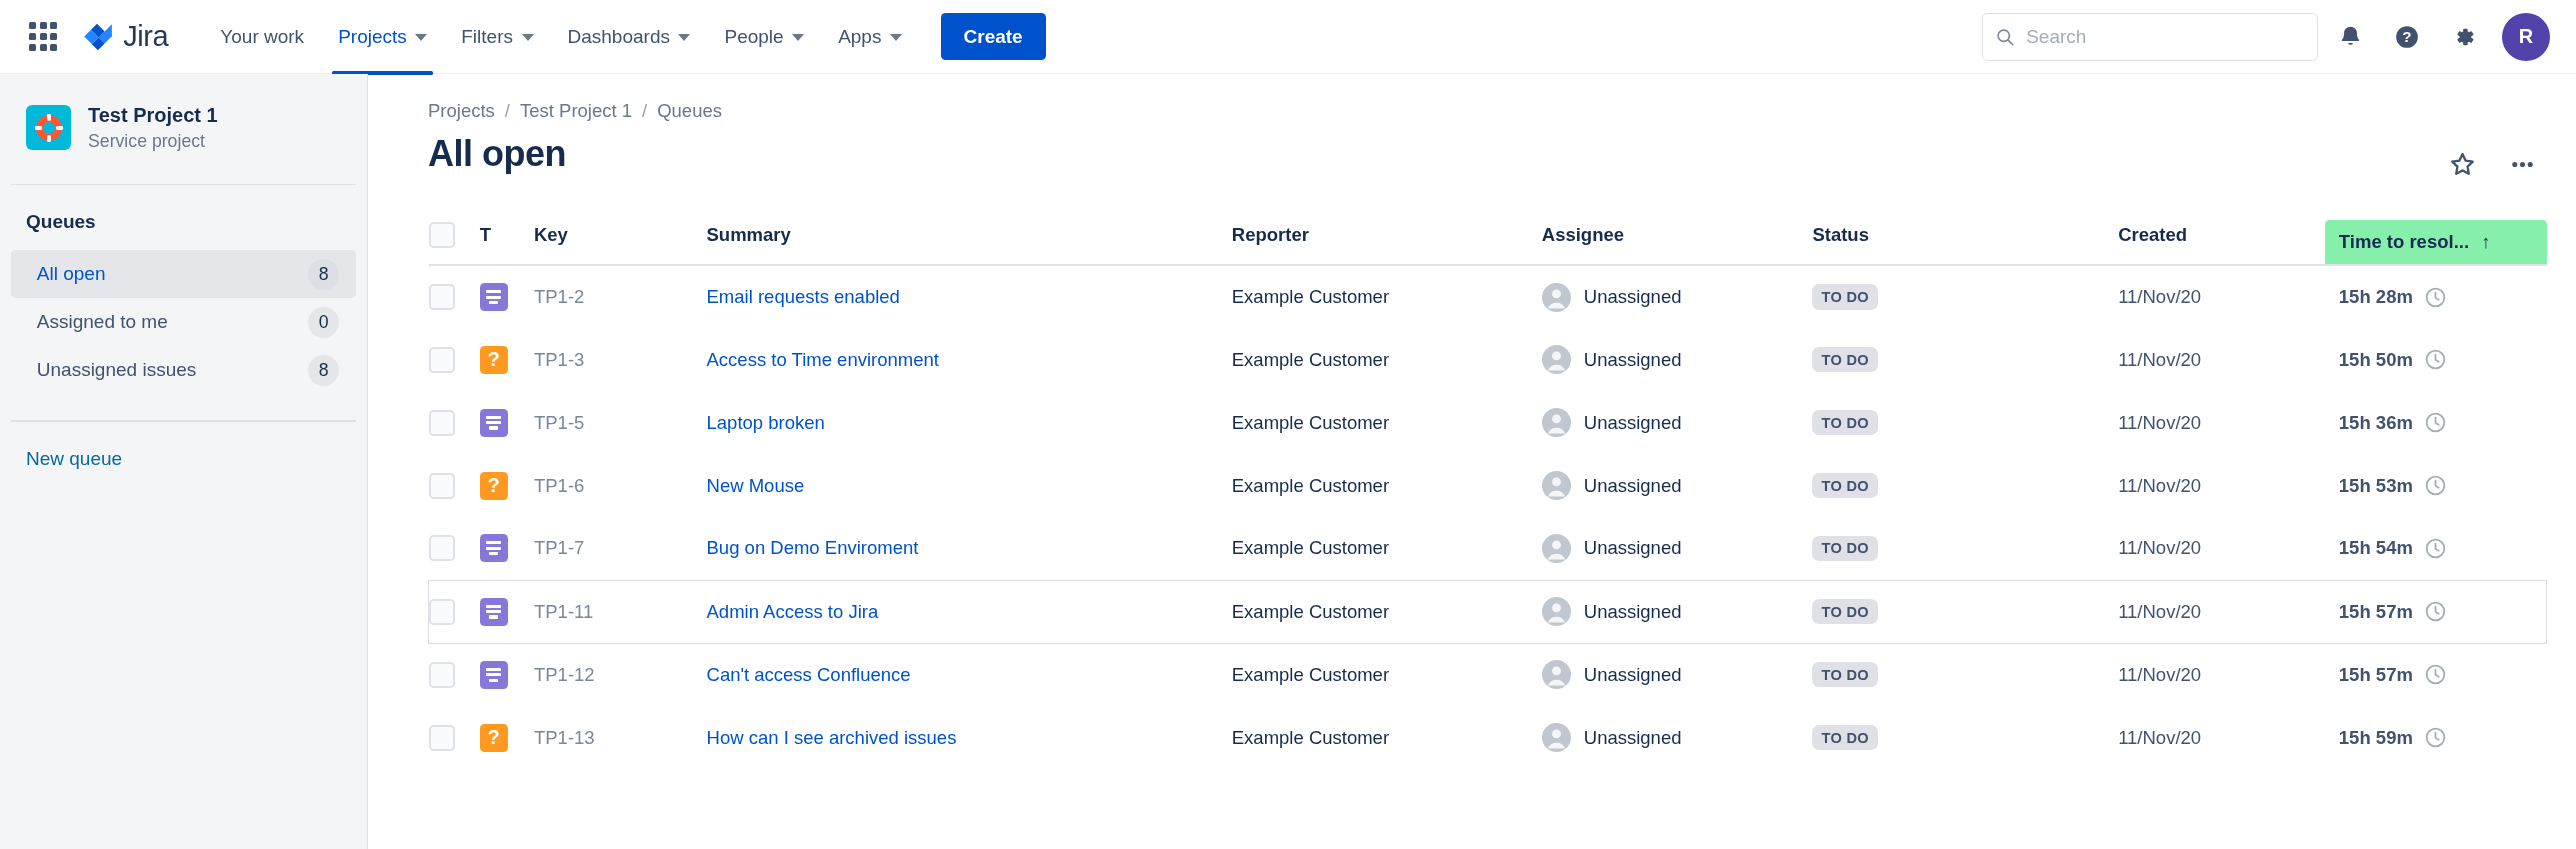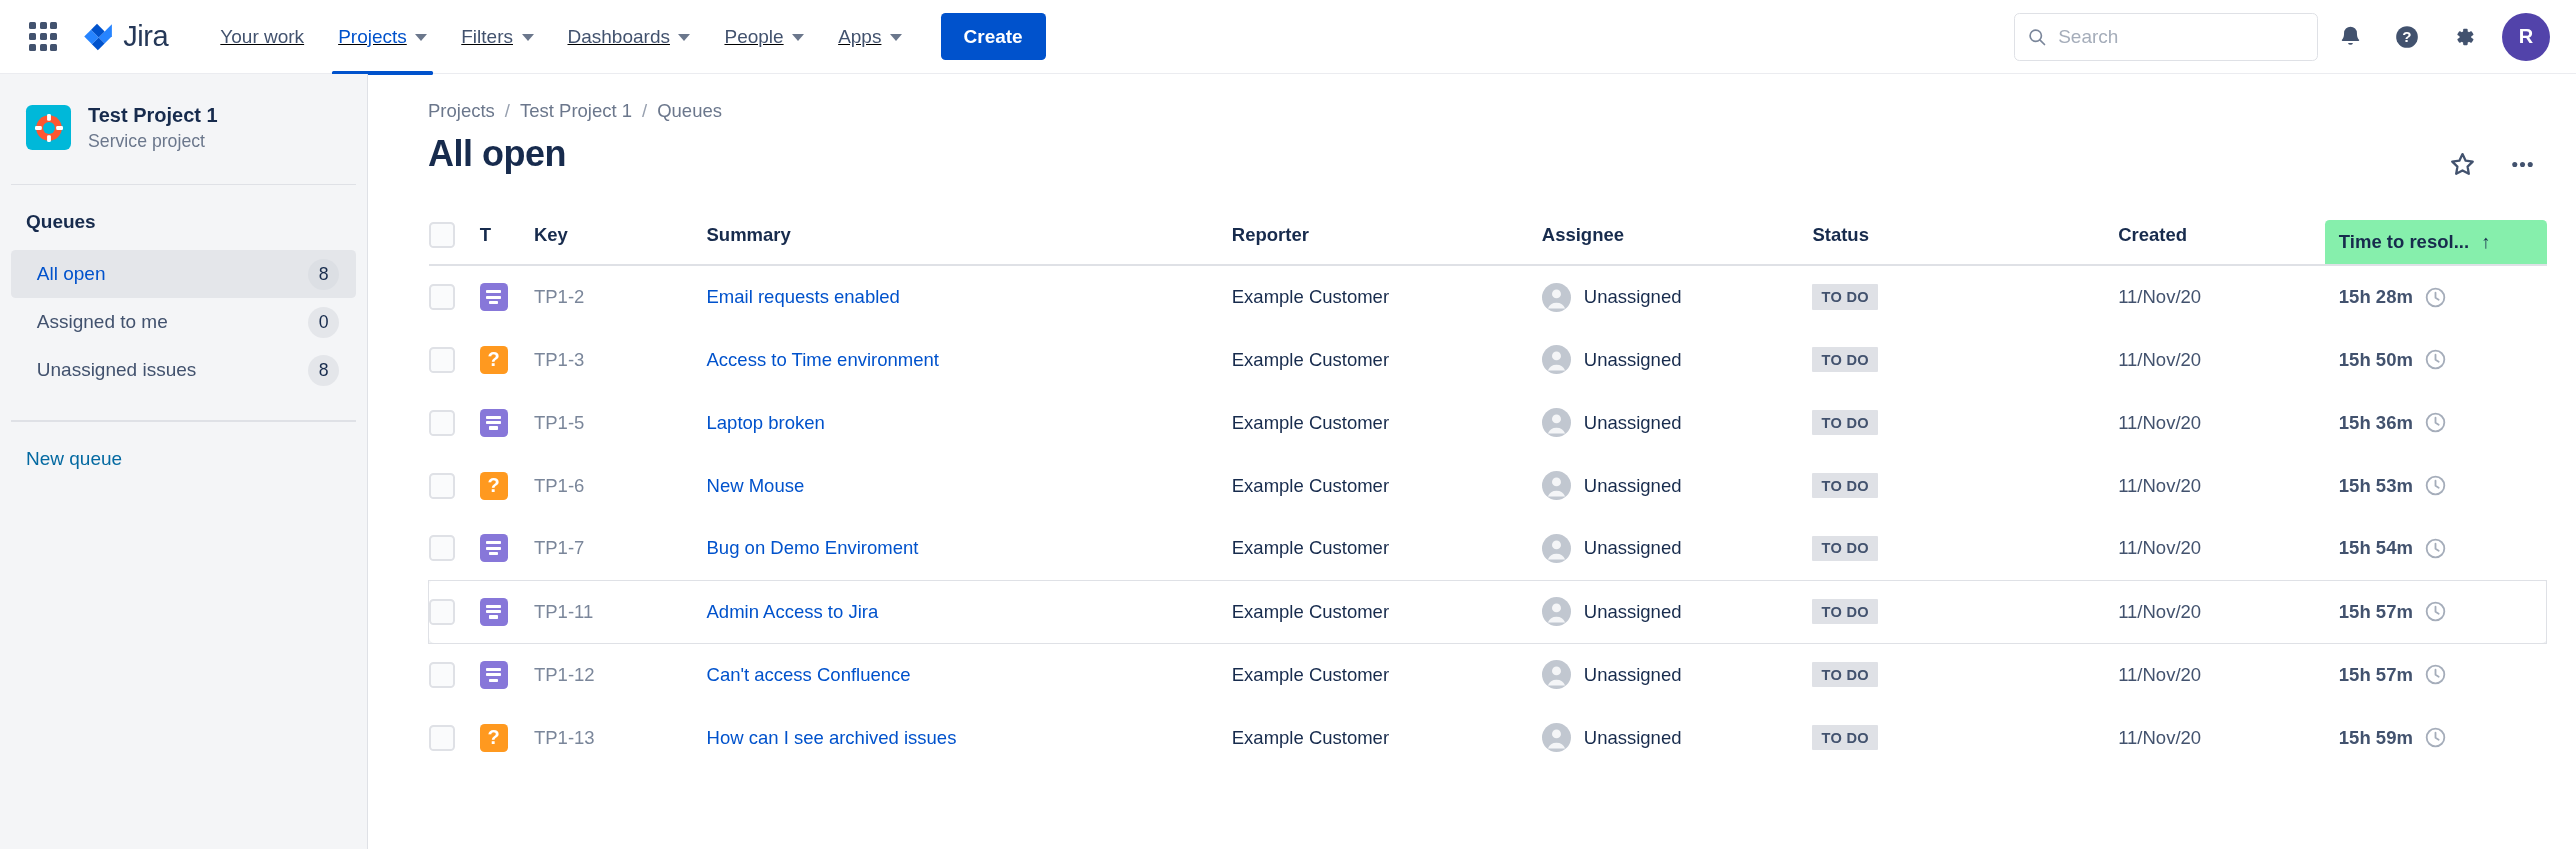--- a/index.html
+++ b/index.html
@@ -40,21 +40,21 @@
   .brand {
     display: flex; align-items: center; gap: 9.2px;
     margin-left: 17px; cursor: pointer;
     flex: 0 0 auto;
   }
   .brand-mark { width: 34px; height: 34px; flex: 0 0 auto; }
   .brand-name {
     font-size: 29px; color: #253858; letter-spacing: -0.4px;
     font-weight: 400;
   }
-  .nav-items { display: flex; align-items: center; margin-left: 35px; height: 100%; text-decoration: underline; }
+  .nav-items { display: flex; align-items: center; margin-left: 35px; height: 100%; }
   .nav-item {
     display: flex; align-items: center; gap: 8.5px;
     padding: 0 17px; height: 100%;
     font-size: 19px; color: #42526e; cursor: pointer;
     position: relative; white-space: nowrap;
   }
   .nav-item.active { color: #0052cc; font-weight: 500; }
   .nav-item.active::after {
     content: ""; position: absolute; left: 10.8px; right: 10.8px; bottom: -1.5px;
     height: 3.9px; background: #0052cc; border-radius: 1.5px;
@@ -71,21 +71,21 @@
     font-size: 19px; font-weight: 600;
     border: none; border-radius: 4.6px;
     padding: 12.3px 23px; margin-left: 21.6px;
     cursor: pointer; white-space: nowrap;
   }
   .topnav-right {
     margin-left: auto; display: flex; align-items: center; gap: 7.7px;
   }
   .searchbox {
     display: flex; align-items: center; gap: 10.8px;
-    width: 304px; height: 48px;
+    width: 336px; height: 48px;
     border: 1.5px solid #dfe1e6; border-radius: 5.4px;
     padding: 0 12.3px; background: #fff; cursor: text;
   }
   .search-ph { font-size: 19px; color: #a5adba; }
   .icon-btn {
     width: 49px; height: 49px; border-radius: 50%;
     display: flex; align-items: center; justify-content: center;
     cursor: pointer; flex: 0 0 auto;
   }
   .avatar-btn {
@@ -228,21 +228,21 @@
     padding-bottom: 1.5px;
   }
   .key-cell { color: #7a869a; font-size: 18.5px; }
   .summary-link { color: #0052cc; font-size: 18.5px; cursor: pointer; }
   .assignee-cell { display: flex; align-items: center; gap: 13px; }
   .avatar-ph { width: 29px; height: 29px; flex: 0 0 auto; }
   .status-badge {
     display: inline-flex; align-items: center;
     background: #dfe1e6; color: #42526e;
     font-size: 14.6px; font-weight: 700; letter-spacing: 0.3px;
-    padding: 4.6px 9.2px; border-radius: 1px;
+    padding: 4.6px 9.2px; border-radius: 7px;
   }
   .created-cell { color: #42526e; font-size: 18.5px; }
   .time-cell { display: flex; align-items: center; gap: 11.6px; padding-left: 14px; }
   .time-val { font-size: 18.5px; font-weight: 700; color: #42526e; }
 </style>
 </head>
 <body>
 
 <div class="topnav">
 

